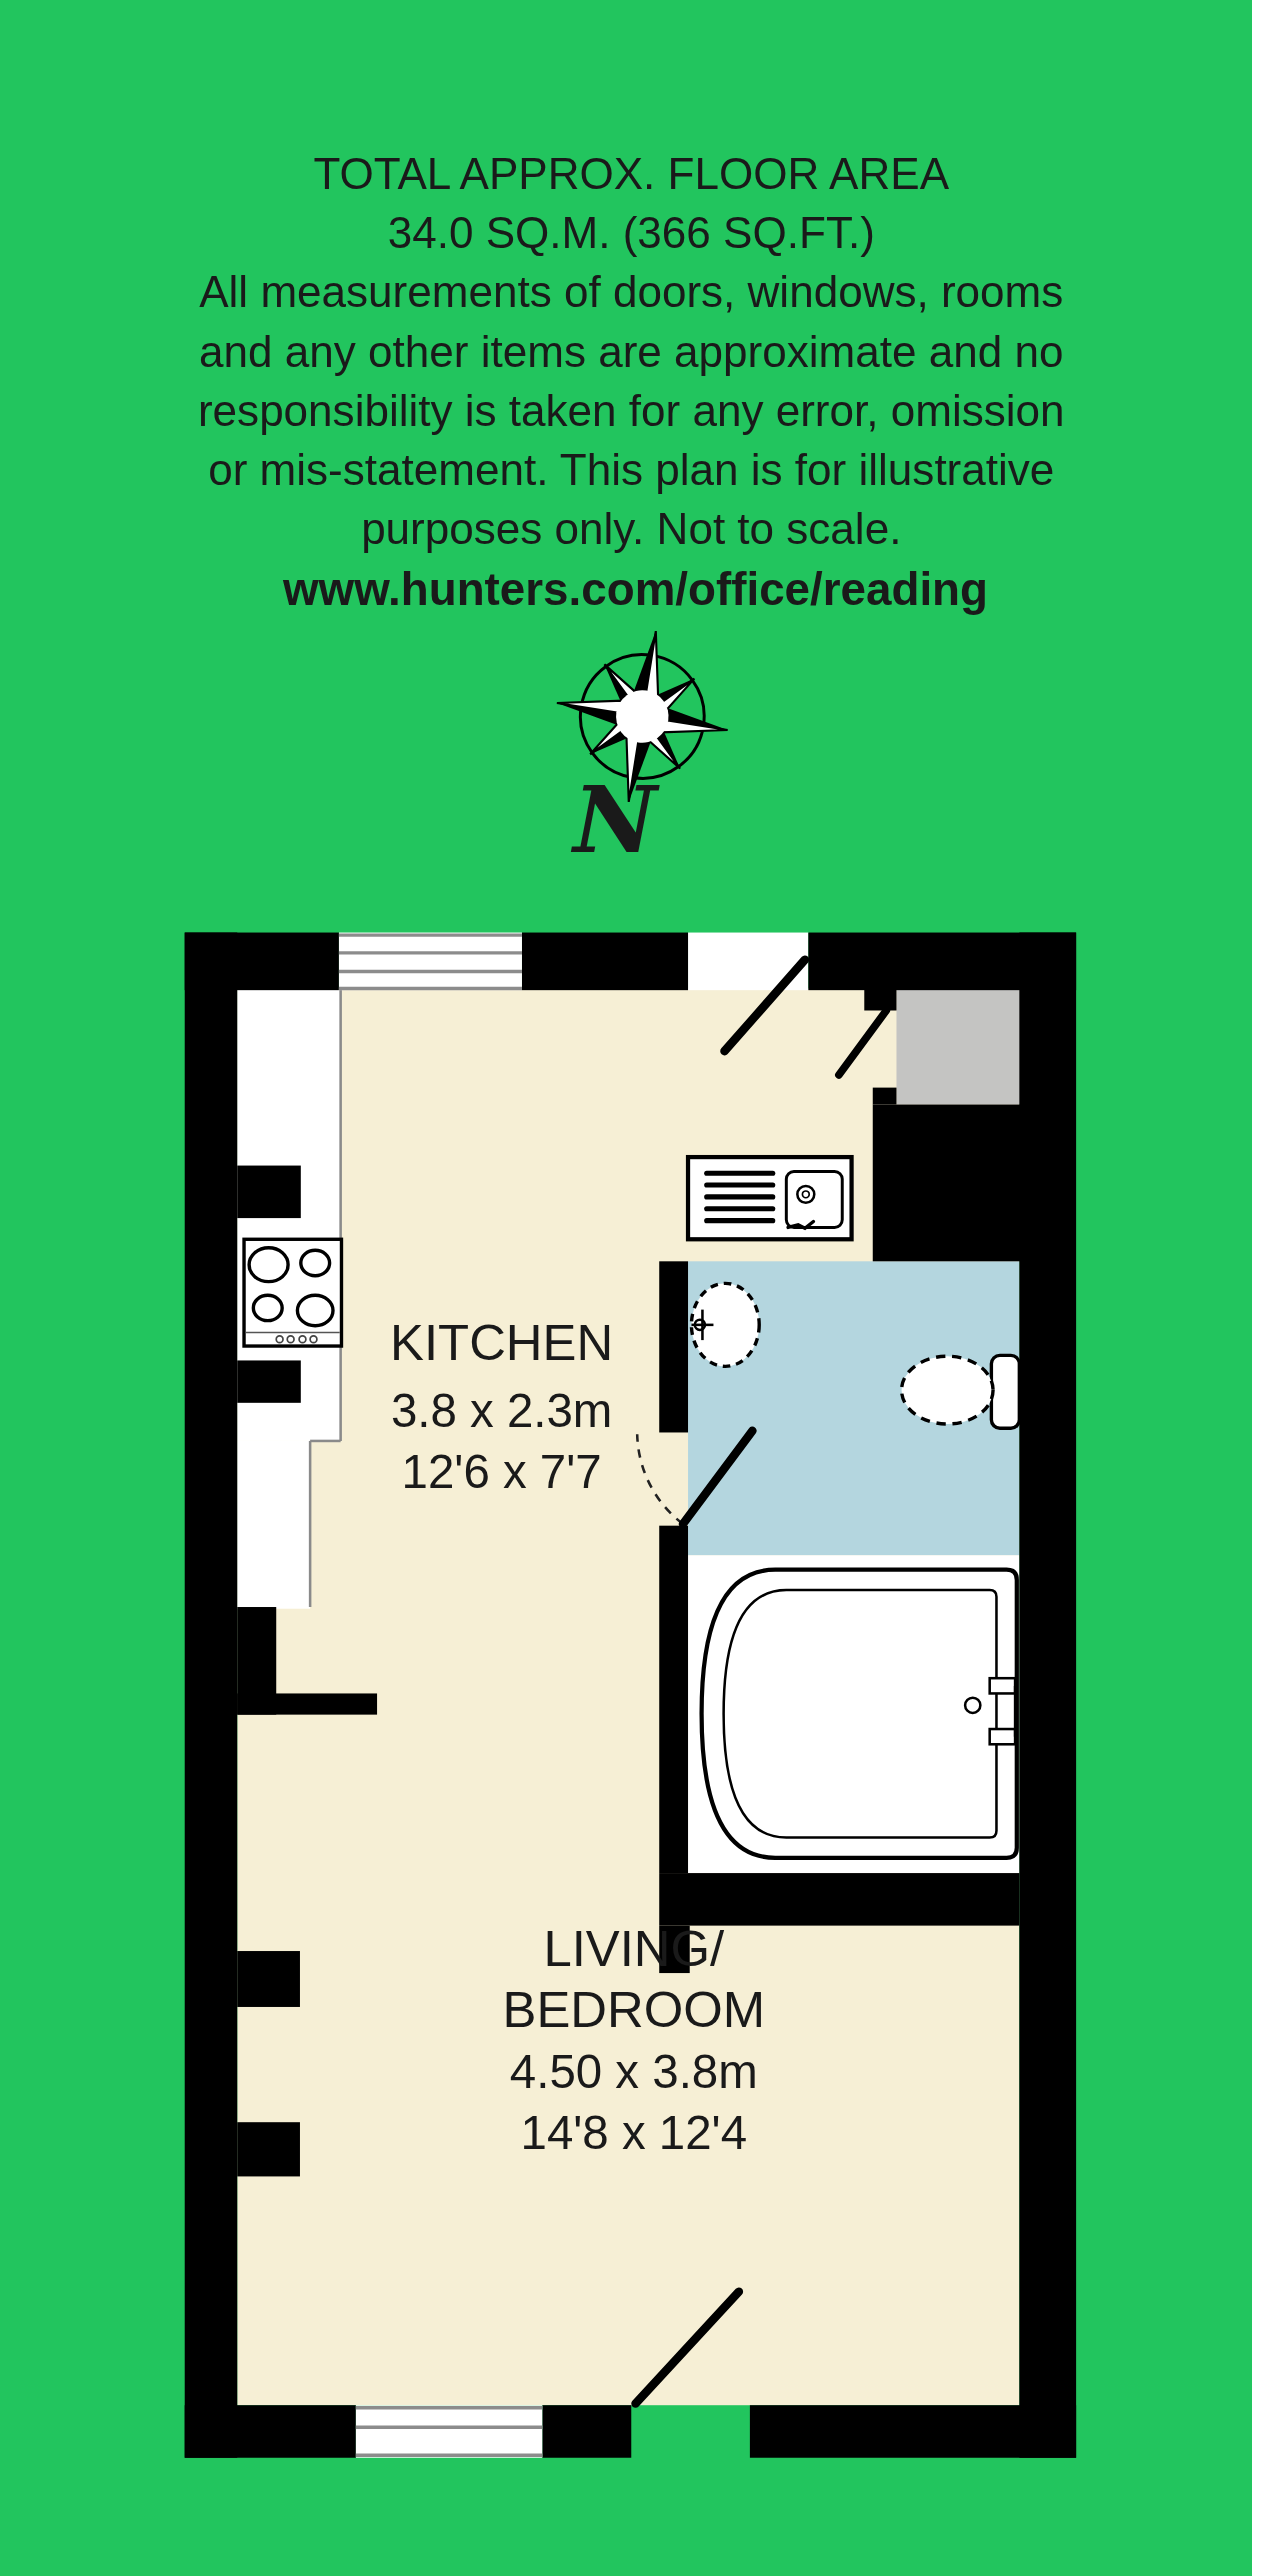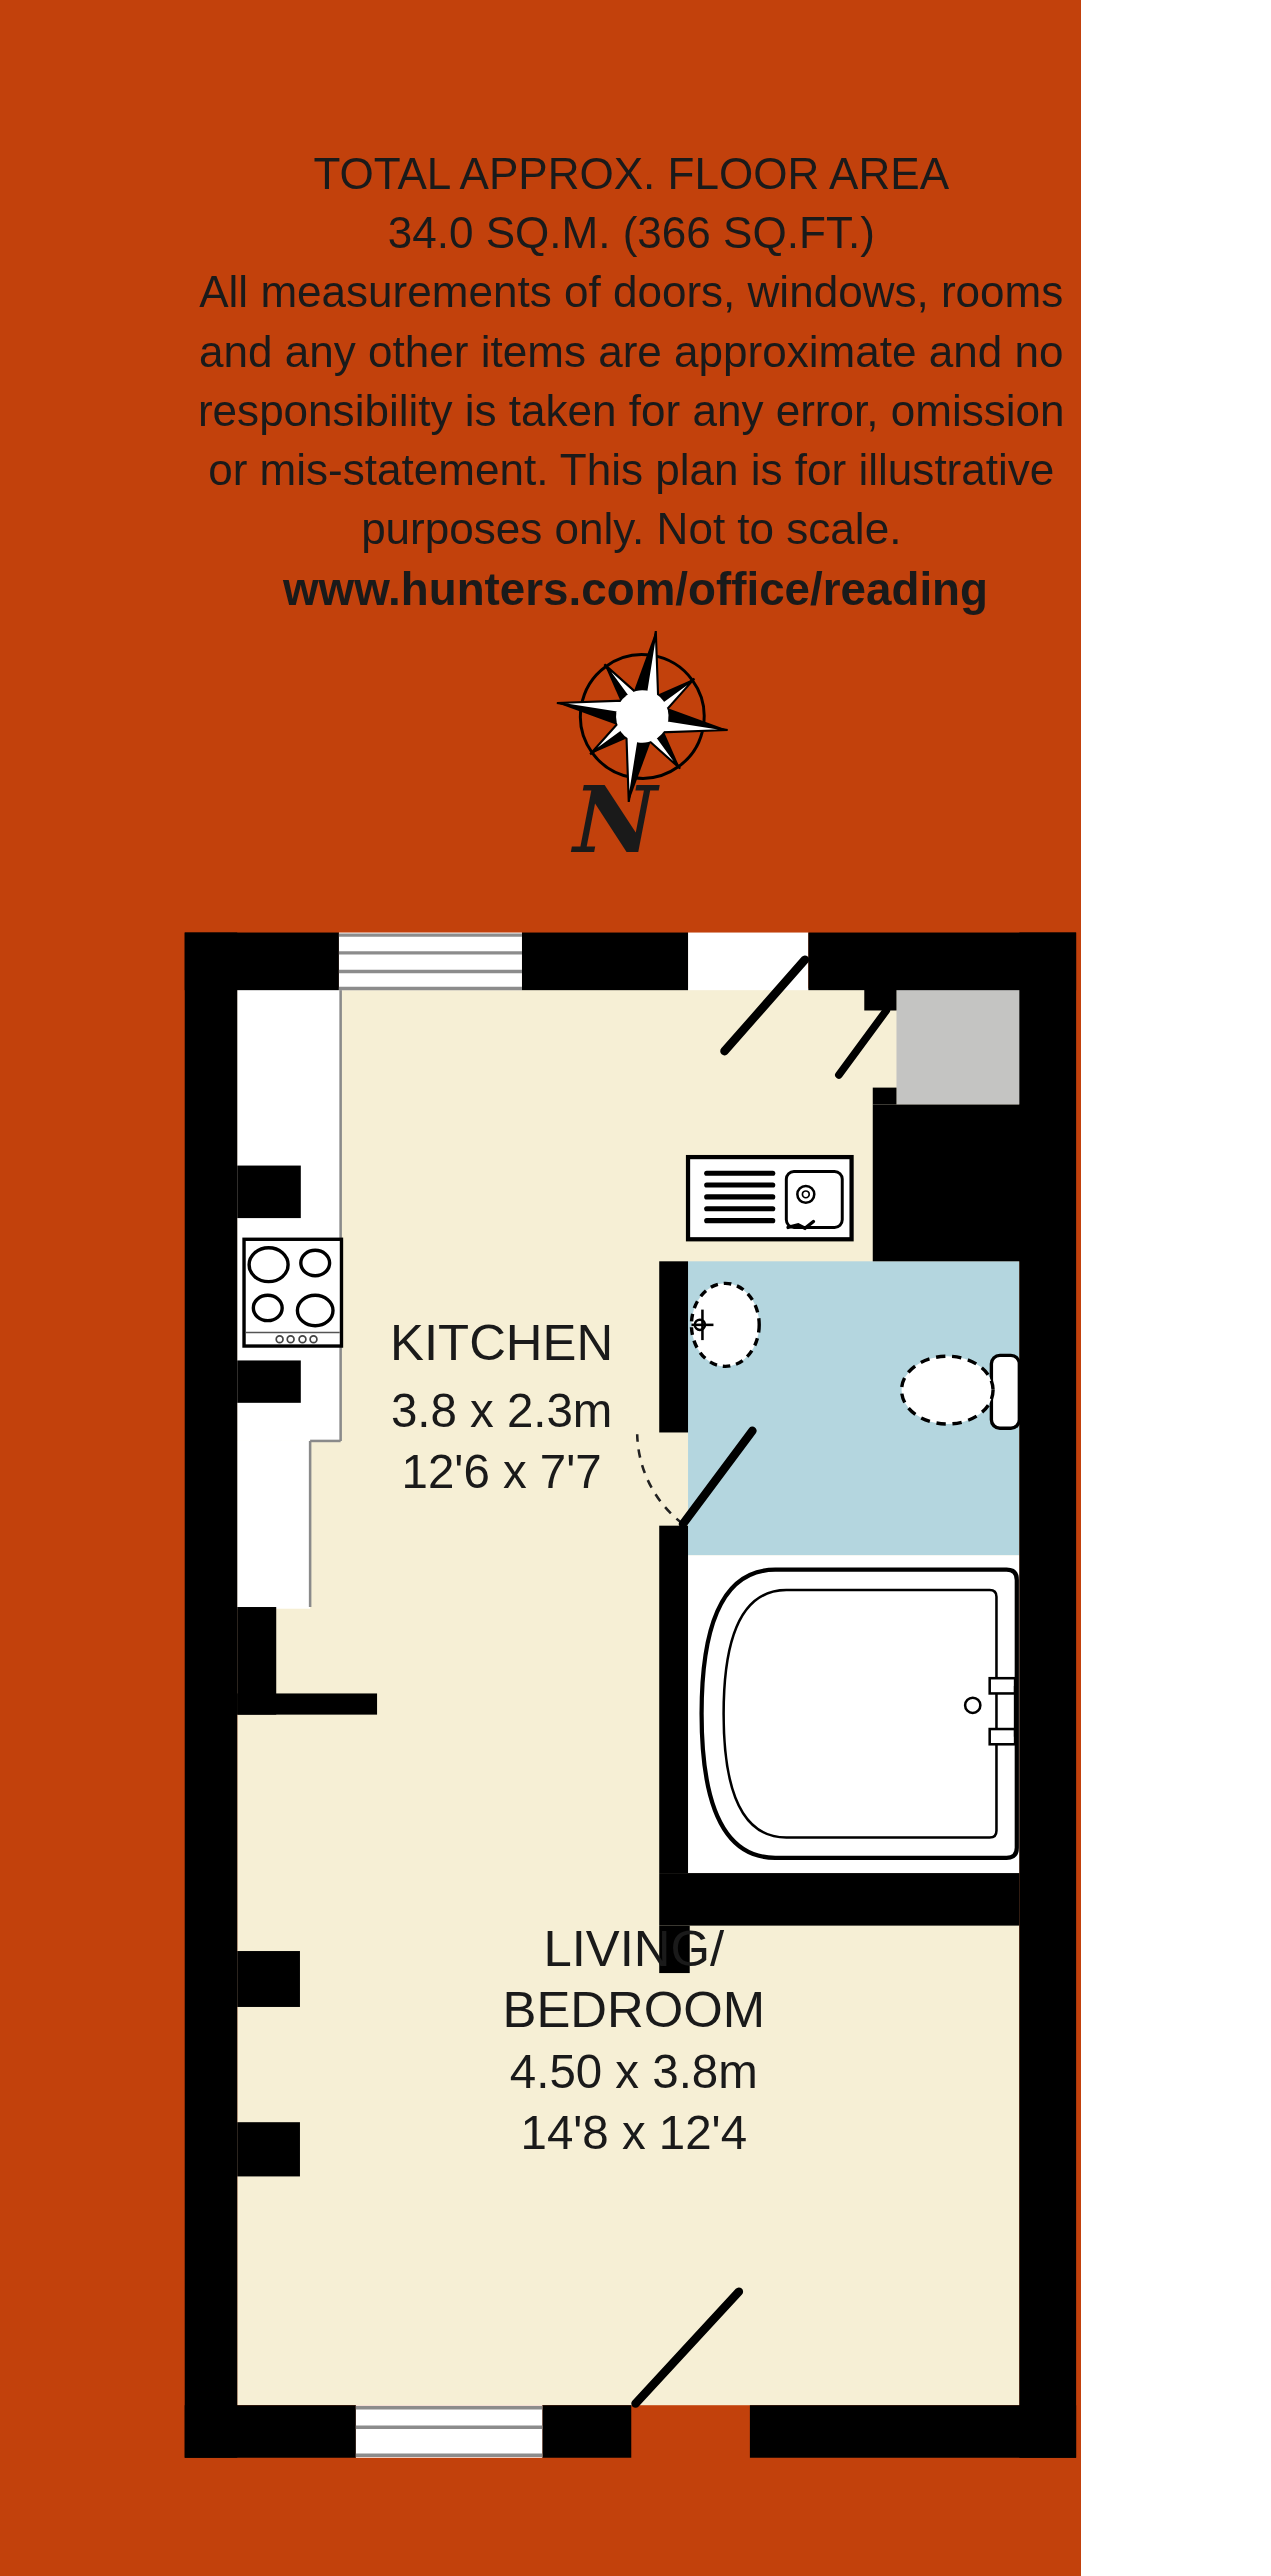--- a/index.html
+++ b/index.html
@@ -1,16 +1,16 @@
 <!DOCTYPE html>
 <html style="font-size:13.6px"><head>
 <meta charset="utf-8">
 <style>
   html,body{margin:0;padding:0;background:#fff;}
-  .page{position:relative;width:1081px;height:2576px;background:#c2410c;overflow:hidden;
+  .page{position:relative;width:1252px;height:2576px;background:#22c55e;overflow:hidden;
         font-family:"Liberation Sans",sans-serif;}
   svg{display:block;}
   text{font-family:"Liberation Sans",sans-serif;fill:#1a1a1a;}
   .hdr{font-size:52px;}
   .hdr-bold{font-size:54px;font-weight:bold;}
   .room-name{font-size:60px;}
   .room-dim{font-size:56px;}
   .north{font-family:"DejaVu Serif","Liberation Serif",serif;font-style:italic;font-size:108px;font-weight:bold;}
 </style>
 </head>

